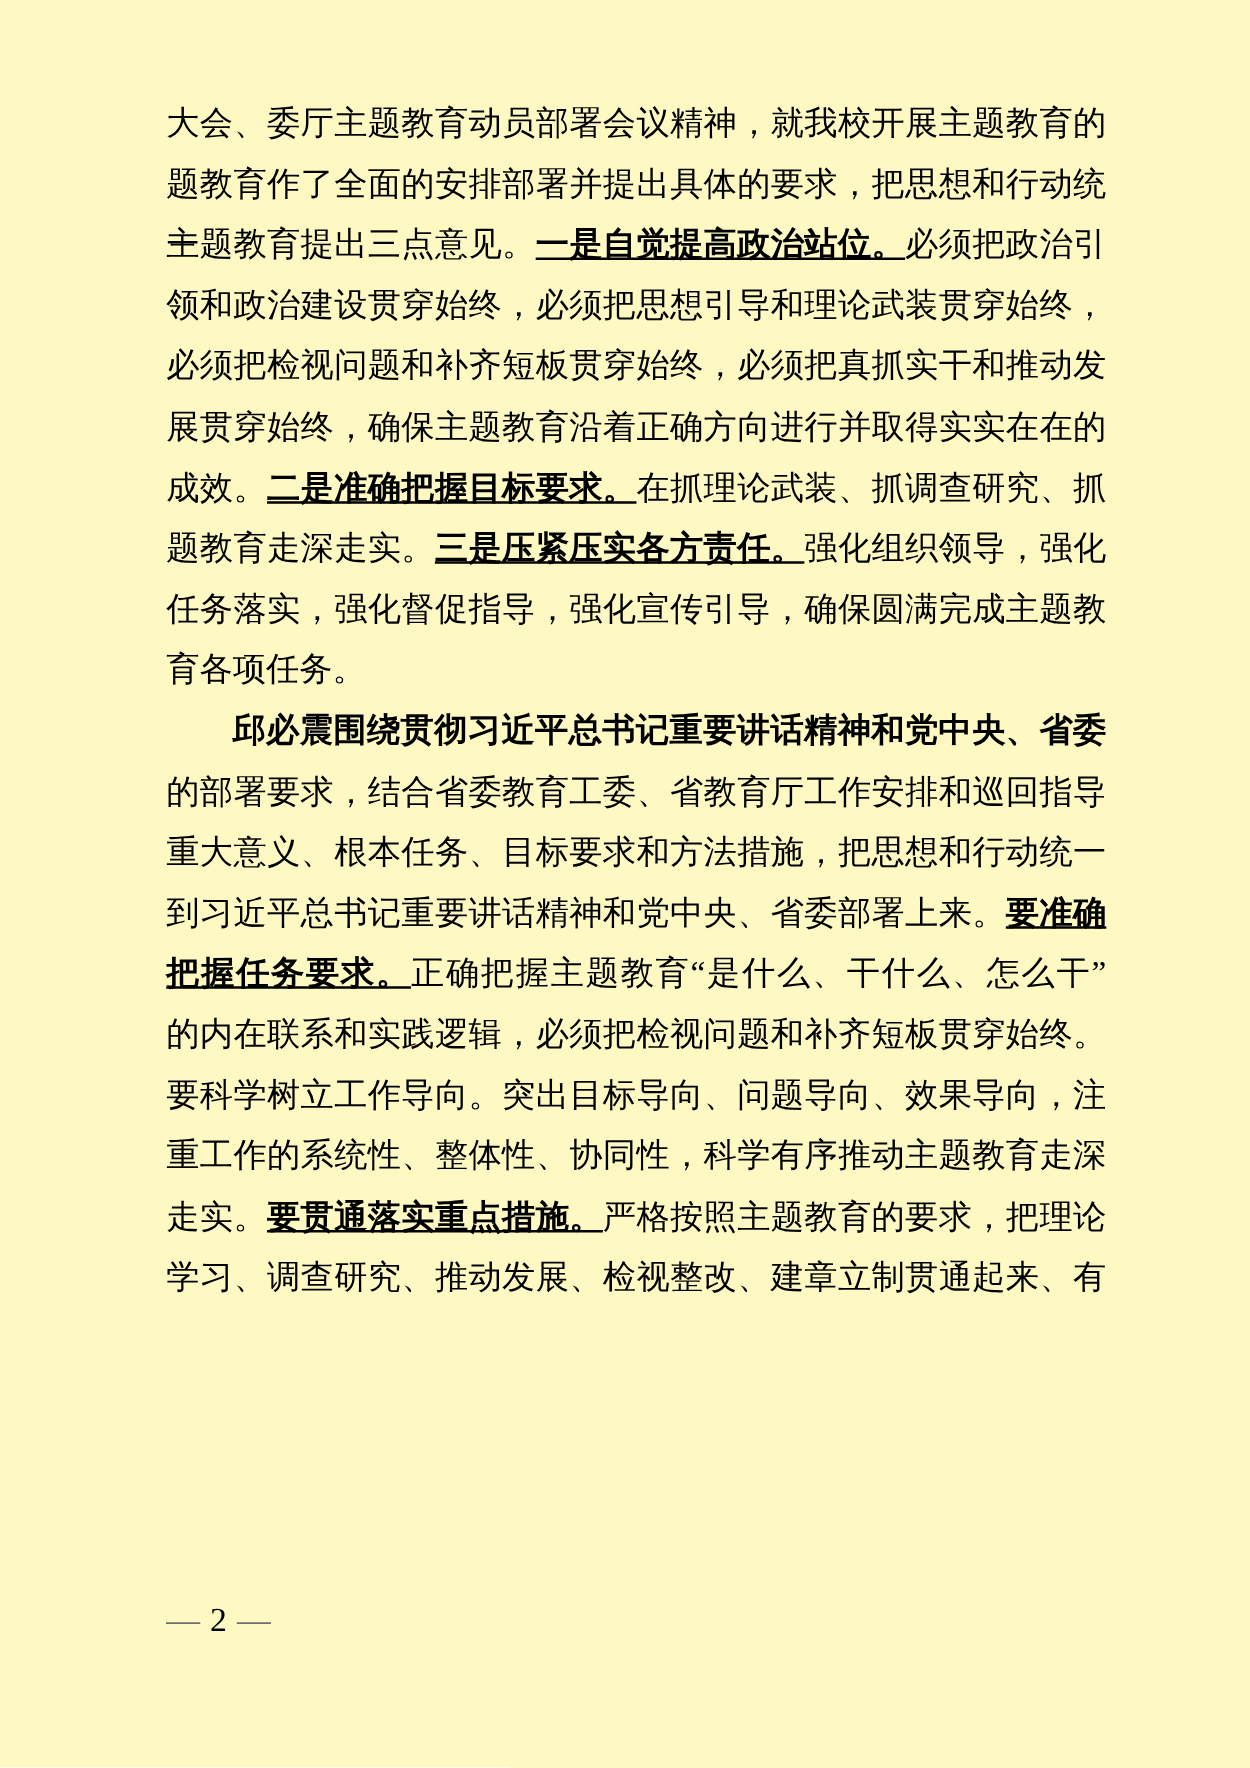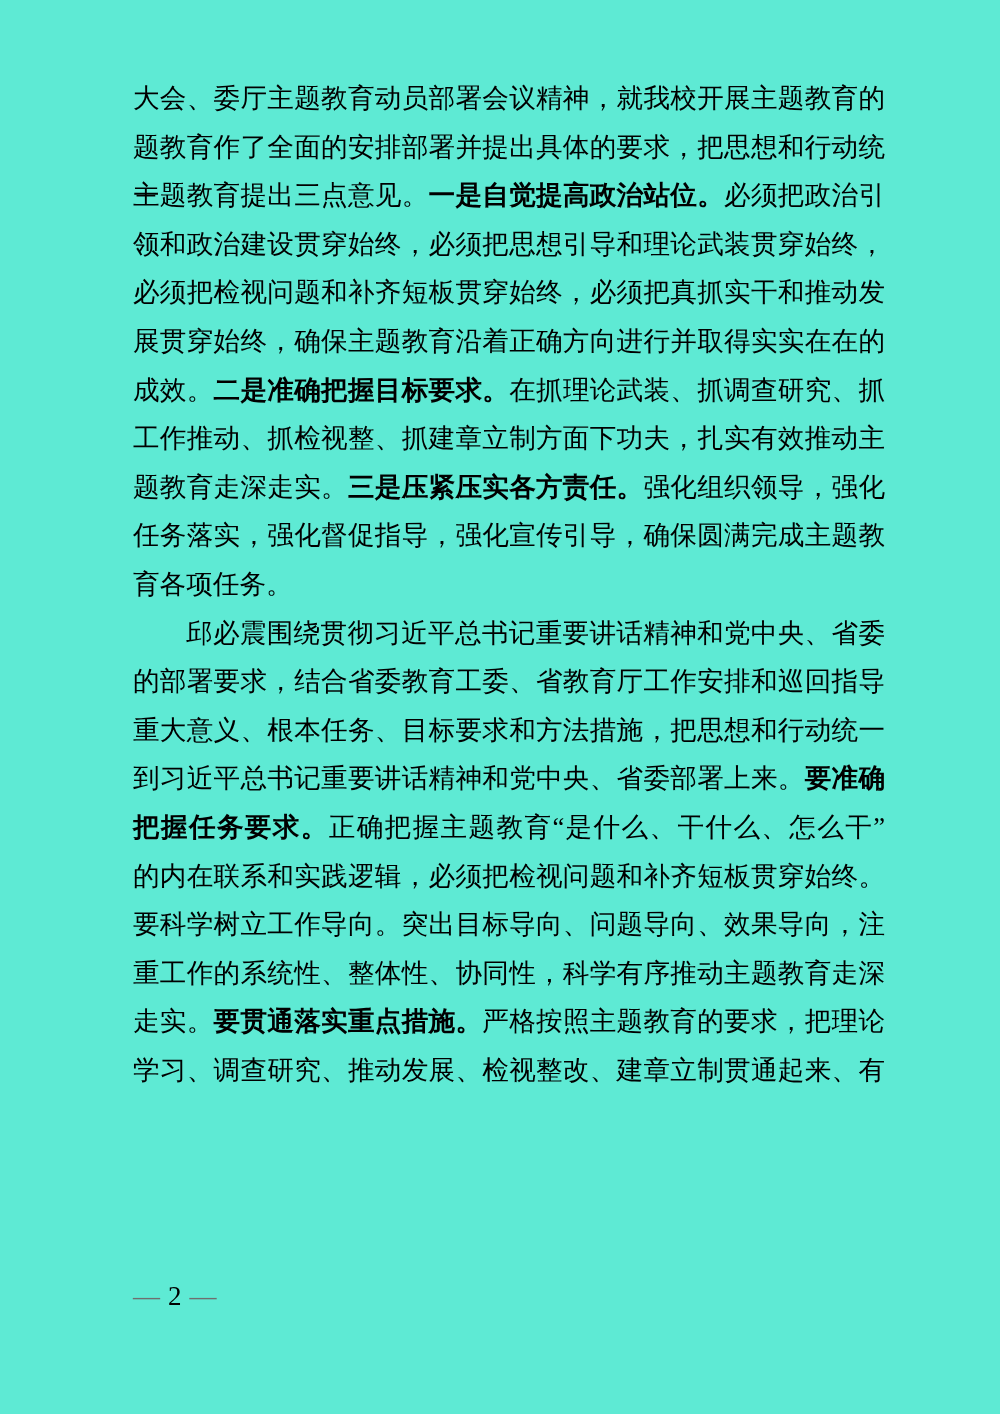--- a/index.html
+++ b/index.html
@@ -11,21 +11,21 @@
     width: 1000px;
     height: 1414px;
     position: relative;
     font-family: "Liberation Serif", "DejaVu Serif", serif;
   }
   .page {
     position: absolute;
     left: 0; top: 0;
     width: 1000px;
     height: 1414px;
-    background: #5eead4;
+    background: #fef9c3;
     overflow: hidden;
   }
   .doc {
     position: absolute;
     left: 133px;
     top: 74px;
     width: 752px;
     color: #000000;
   }
   .line {
@@ -37,24 +37,26 @@
     text-justify: inter-character;
     letter-spacing: 0;
     color: #000000;
   }
   .line.short {
     text-align: left;
     text-align-last: left;
   }
   .line.indent {
     text-indent: 53px;
+    font-weight: bold;
   }
   .b {
     font-weight: bold;
     font-family: "Liberation Sans", "DejaVu Sans", sans-serif;
+    text-decoration: underline;
   }
   .footer {
     position: absolute;
     left: 133px;
     top: 1281px;
     font-size: 27px;
     line-height: 30px;
     font-family: "Liberation Serif", "DejaVu Serif", serif;
     white-space: nowrap;
   }
@@ -72,21 +74,20 @@
 <div class="page">
 
   <div class="doc" style="color: rgb(0, 0, 0);">
       <div class="line"><span>大会、委厅主题教育动员部署会议精神，就我校开展主题教育的</span></div>
       <div class="line"><span>题教育作了全面的安排部署并提出具体的要求，把思想和行动统一</span></div>
       <div class="line"><span>主题教育提出三点意见。</span><span class="b">一是自觉提高政治站位。</span><span>必须把政治引</span></div>
       <div class="line"><span>领和政治建设贯穿始终，必须把思想引导和理论武装贯穿始终，</span></div>
       <div class="line"><span>必须把检视问题和补齐短板贯穿始终，必须把真抓实干和推动发</span></div>
       <div class="line"><span>展贯穿始终，确保主题教育沿着正确方向进行并取得实实在在的</span></div>
       <div class="line"><span>成效。</span><span class="b">二是准确把握目标要求。</span><span>在抓理论武装、抓调查研究、抓</span></div>
-      <div class="line"><span>工作推动、抓检视整、抓建章立制方面下功夫，扎实有效推动主</span></div>
       <div class="line"><span>题教育走深走实。</span><span class="b">三是压紧压实各方责任。</span><span>强化组织领导，强化</span></div>
       <div class="line"><span>任务落实，强化督促指导，强化宣传引导，确保圆满完成主题教</span></div>
       <div class="line short"><span>育各项任务。</span></div>
       <div class="line indent"><span>邱必震围绕贯彻习近平总书记重要讲话精神和党中央、省委</span></div>
       <div class="line"><span>的部署要求，结合省委教育工委、省教育厅工作安排和巡回指导</span></div>
       <div class="line"><span>重大意义、根本任务、目标要求和方法措施，把思想和行动统一</span></div>
       <div class="line"><span>到习近平总书记重要讲话精神和党中央、省委部署上来。</span><span class="b">要准确</span></div>
       <div class="line"><span class="b">把握任务要求。</span><span>正确把握主题教育“是什么、干什么、怎么干”</span></div>
       <div class="line"><span>的内在联系和实践逻辑，必须把检视问题和补齐短板贯穿始终。</span></div>
       <div class="line"><span>要科学树立工作导向。突出目标导向、问题导向、效果导向，注</span></div>

